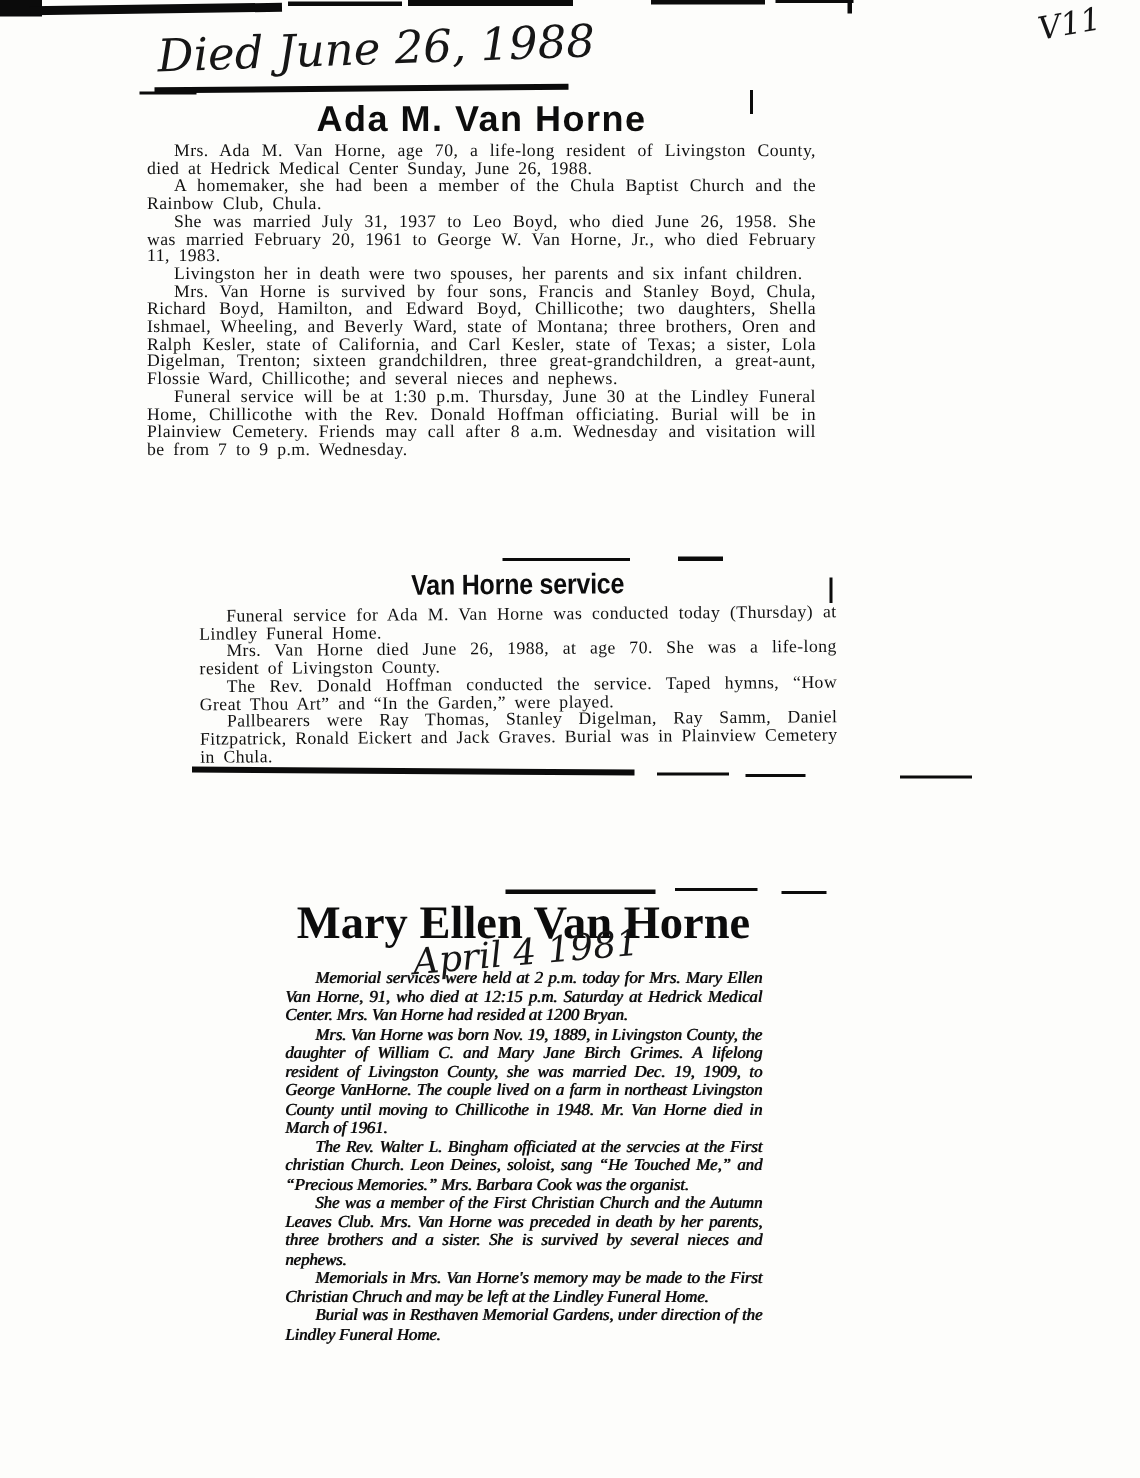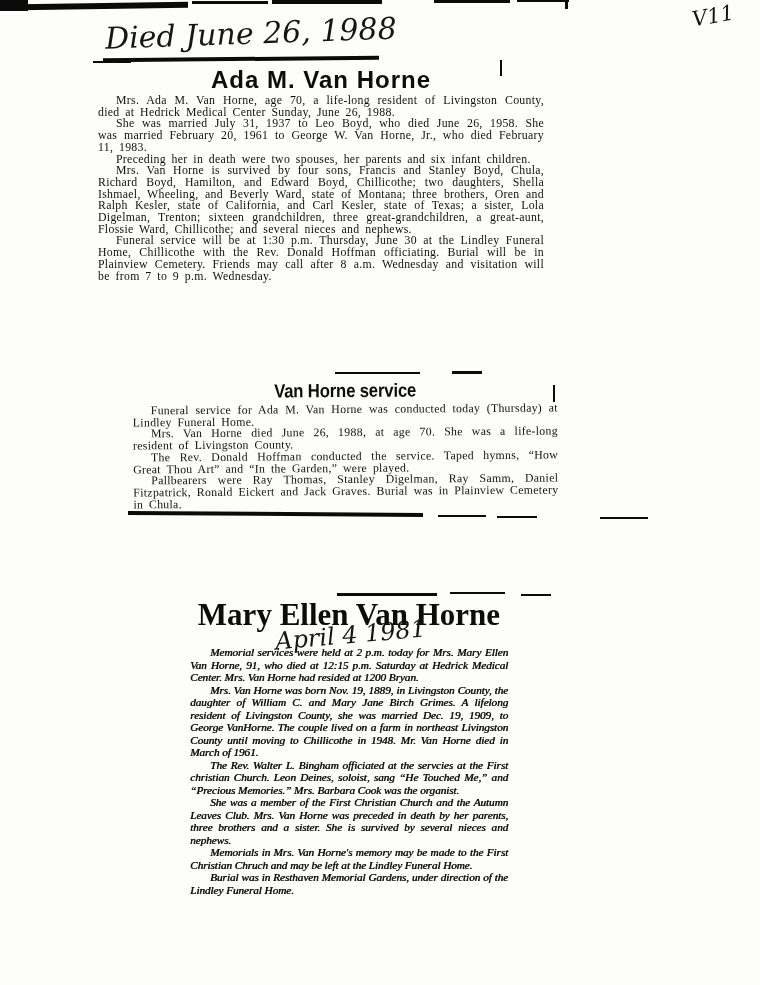--- a/index.html
+++ b/index.html
@@ -95,22 +95,23 @@
 
   <div class="hw hw-death">Died June 26, 1988</div>
   <div class="art ul1"></div>
   <div class="art ul2"></div>
   <div class="hw hw-mark">V11</div>
 
   <article class="clip clip1">
     <h1 class="head-sans">Ada M. Van Horne</h1>
     <div class="body1">
       <p>Mrs. Ada M. Van Horne, age 70, a life-long resident of Livingston County, died at Hedrick Medical Center Sunday, June 26, 1988.</p>
+      <p>A homemaker, she had been a member of the Chula Baptist Church and the Rainbow Club, Chula.</p>
       <p>She was married July 31, 1937 to Leo Boyd, who died June 26, 1958. She was married February 20, 1961 to George W. Van Horne, Jr., who died February 11, 1983.</p>
-      <p>Preceding her in death were two spouses, her parents and six infant children.</p>
+      <p>Livingston her in death were two spouses, her parents and six infant children.</p>
       <p>Mrs. Van Horne is survived by four sons, Francis and Stanley Boyd, Chula, Richard Boyd, Hamilton, and Edward Boyd, Chillicothe; two daughters, Shella Ishmael, Wheeling, and Beverly Ward, state of Montana; three brothers, Oren and Ralph Kesler, state of California, and Carl Kesler, state of Texas; a sister, Lola Digelman, Trenton; sixteen grandchildren, three great-grandchildren, a great-aunt, Flossie Ward, Chillicothe; and several nieces and nephews.</p>
       <p>Funeral service will be at 1:30 p.m. Thursday, June 30 at the Lindley Funeral Home, Chillicothe with the Rev. Donald Hoffman officiating. Burial will be in Plainview Cemetery. Friends may call after 8 a.m. Wednesday and visitation will be from 7 to 9 p.m. Wednesday.</p>
     </div>
   </article>
 
   <div class="art m1"></div>
   <div class="art m2"></div>
   <div class="art m3"></div>
 
   <article class="clip clip2">

